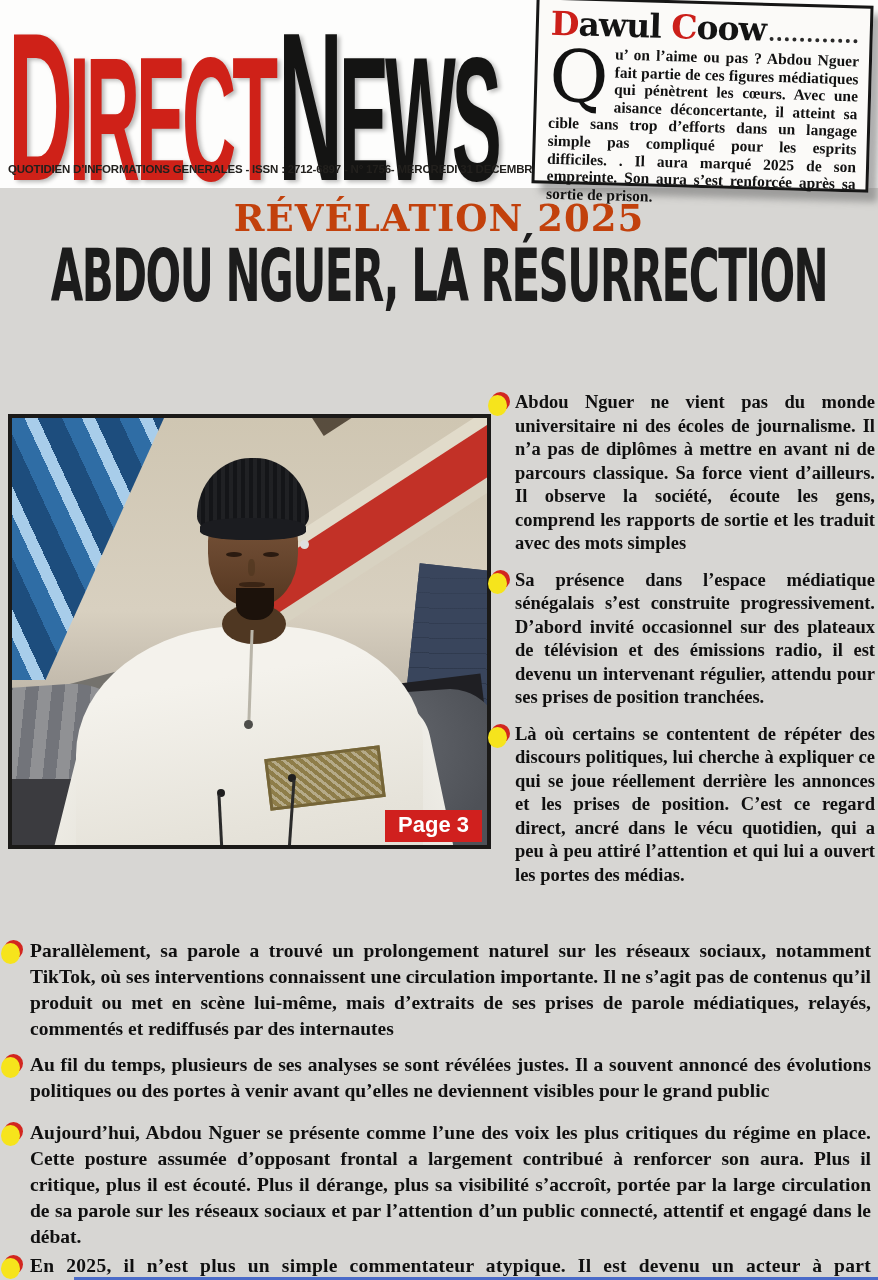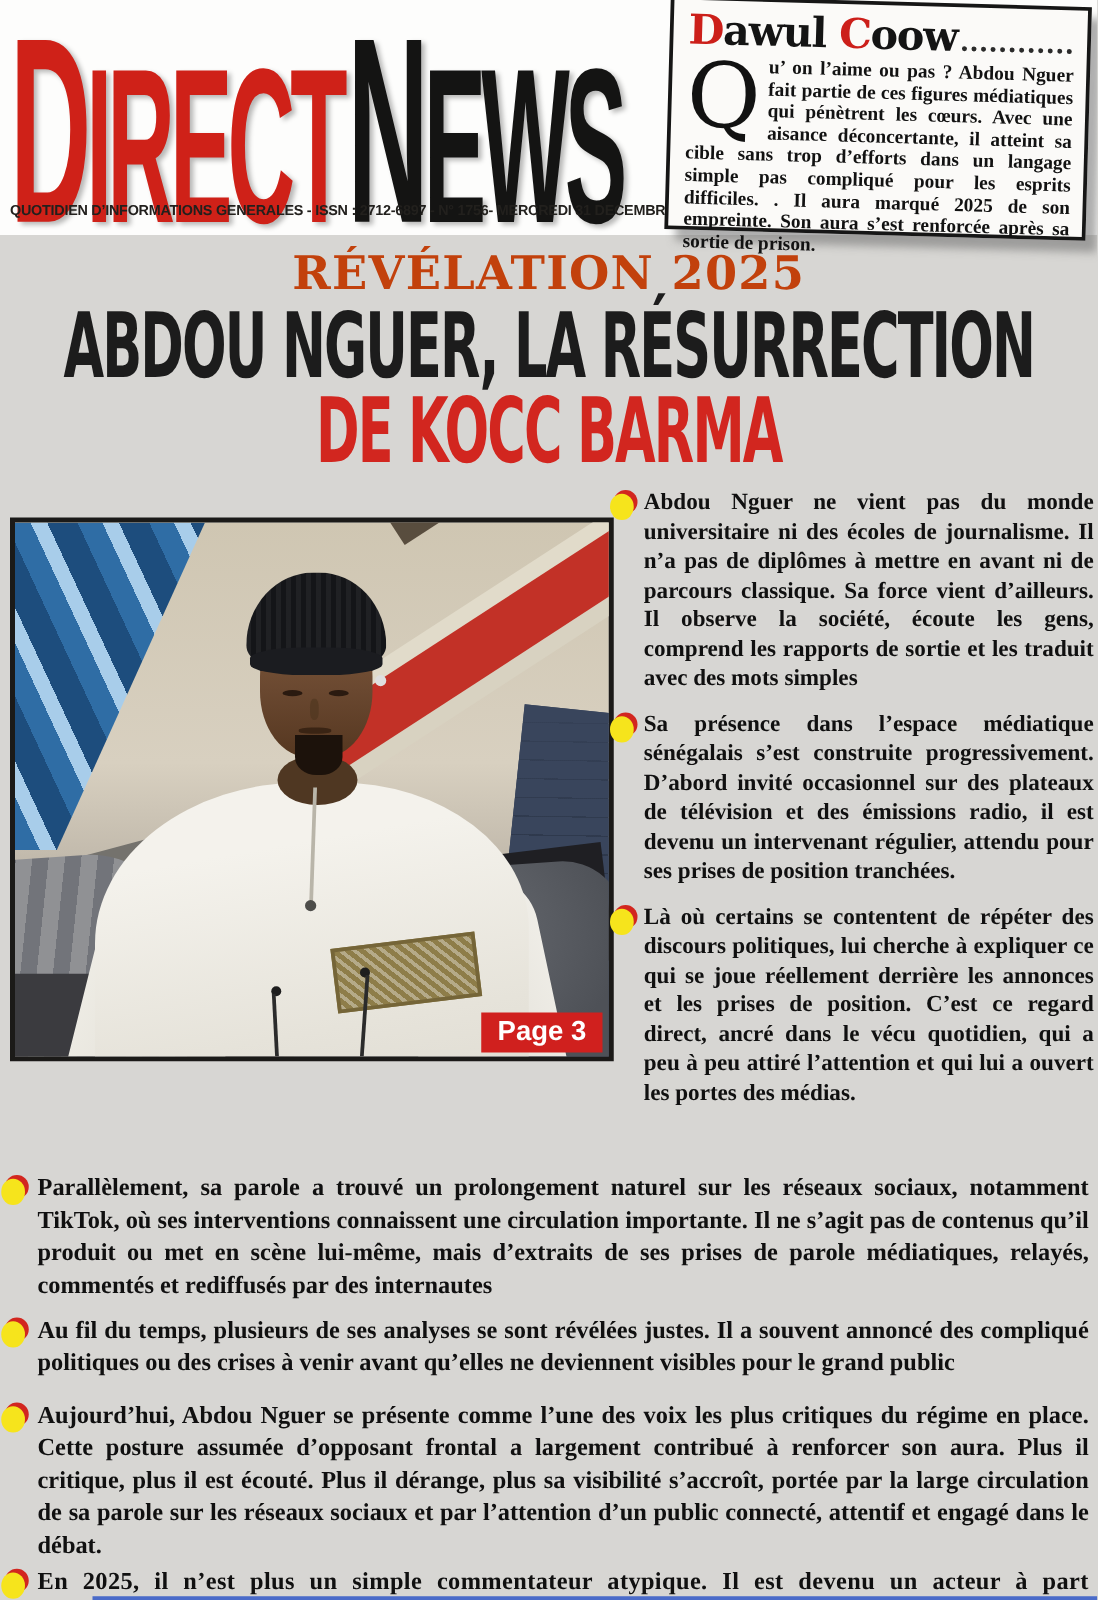--- a/index.html
+++ b/index.html
@@ -164,23 +164,20 @@
     <div class="dawul-body">
       <span class="dropcap">Q</span><span>u’ on l’aime ou pas ? Abdou Nguer fait partie de ces figures médiatiques qui pénètrent les cœurs. Avec une aisance déconcertante, il atteint sa cible sans trop d’efforts dans un langage simple pas compliqué pour les esprits difficiles. . Il aura marqué 2025 de son empreinte. Son aura s’est renforcée après sa sortie de prison.</span>
     </div>
   </div>
 
   <div class="headline-zone">
     <div class="kicker">RÉVÉLATION 2025</div>
     <div class="hl hl1">
         <span>ABDOU NGUER, LA RÉSURRECTION</span>
       </div>
-    <div class="hl hl2">
-        <span>DE KOCC BARMA</span>
-      </div>
   </div>
 
   <div class="photo">
     <div class="ph-blue-panel"></div>
     <div class="ph-brown-band"></div>
     <div class="ph-red-stripe"></div>
     <div class="ph-navy-panel"></div>
     <div class="ph-gray-wedge"></div>
     <div class="ph-armrest"></div>
     <div class="ph-couch-base"></div>
@@ -235,21 +232,21 @@
     </div>
   </div>
 
   <div class="bottom-section">
     <div class="para para-4">
       <span class="bullet"></span>
       <p>Parallèlement, sa parole a trouvé un prolongement naturel sur les réseaux sociaux, notamment TikTok, où ses interventions connaissent une circulation importante. Il ne s’agit pas de contenus qu’il produit ou met en scène lui-même, mais d’extraits de ses prises de parole médiatiques, relayés, commentés et rediffusés par des internautes</p>
     </div>
     <div class="para para-5">
       <span class="bullet"></span>
-      <p>Au fil du temps, plusieurs de ses analyses se sont révélées justes. Il a souvent annoncé des compliqué politiques ou des crises à venir avant qu’elles ne deviennent visibles pour le grand public</p>
+      <p>Au fil du temps, plusieurs de ses analyses se sont révélées justes. Il a souvent annoncé des évolutions politiques ou des portes à venir avant qu’elles ne deviennent visibles pour le grand public</p>
     </div>
     <div class="para para-6">
       <span class="bullet"></span>
       <p>Aujourd’hui, Abdou Nguer se présente comme l’une des voix les plus critiques du régime en place. Cette posture assumée d’opposant frontal a largement contribué à renforcer son aura. Plus il critique, plus il est écouté. Plus il dérange, plus sa visibilité s’accroît, portée par la large circulation de sa parole sur les réseaux sociaux et par l’attention d’un public connecté, attentif et engagé dans le débat.</p>
     </div>
     <div class="para para-7">
       <span class="bullet"></span>
       <p>En 2025, il n’est plus un simple commentateur atypique. Il est devenu un acteur à part entière du débat public, une figure médiatique qui compte et qui influence.</p>
     </div>
   </div>

